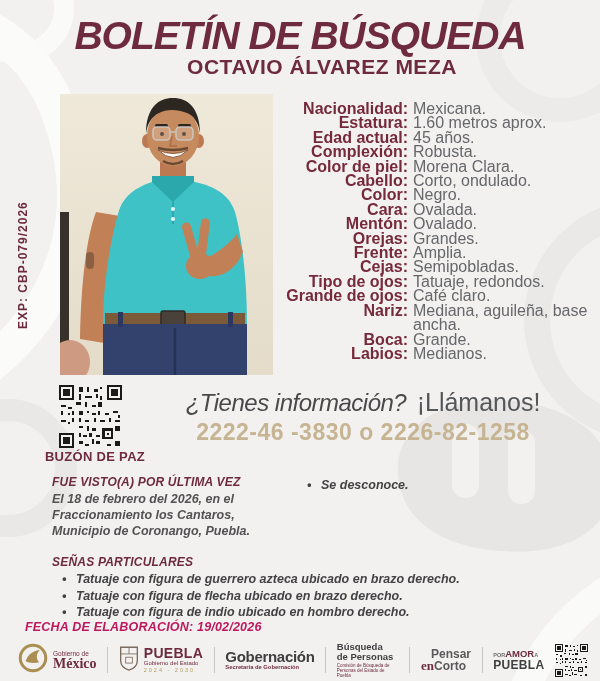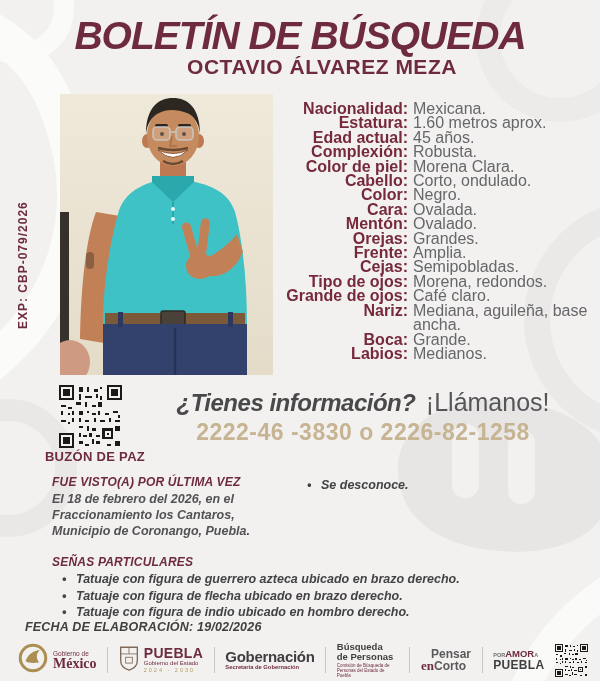--- a/index.html
+++ b/index.html
@@ -46,21 +46,21 @@
   .qr-buzon { position:absolute; left:57px; top:385px; width:67px; height:63px; }
   .qr-buzon svg, .qr-footer svg { width:100%; height:100%; display:block; }
   .buzon-label {
     position:absolute; left:44px; top:449px; width:102px; text-align:center;
     font-size:13px; font-weight:bold; letter-spacing:.3px; color:#6e2b3f;
   }
   .contact-line {
     position:absolute; left:132px; top:388px; width:462px; text-align:center;
     white-space:nowrap;
   }
-  .contact-q { font-size:24px; font-weight:bold; font-style:italic; color:#49494b; letter-spacing:-.5px; }
+  .contact-q { font-size:24px; font-weight:normal; font-style:italic; color:#49494b; letter-spacing:-.5px; }
   .contact-call { font-size:25px; font-weight:normal; color:#55565a; margin-left:6px; }
   .contact-phones {
     position:absolute; left:132px; top:419px; width:462px; text-align:center;
     font-size:23px; font-weight:bold; color:#c6b492; letter-spacing:.5px; white-space:nowrap;
   }
 
   
   .note-h { font-size:12px; font-weight:bold; font-style:italic; color:#6e2b3f; letter-spacing:.2px; }
   .note-t { font-size:12.5px; font-weight:bold; font-style:italic; color:#525254; line-height:16px; margin-top:2px; }
   .last-seen { position:absolute; left:52px; top:475px; width:218px; }
@@ -69,21 +69,21 @@
   ul.blist { list-style:none; margin-top:2px; }
   ul.blist li {
     font-size:12.5px; font-weight:bold; font-style:italic; color:#434345;
     line-height:16.5px; padding-left:24px; position:relative;
   }
   ul.blist li::before { content:"•"; position:absolute; left:10px; }
 
   
   .fecha {
     position:absolute; left:25px; top:620px;
-    font-size:12.5px; font-weight:bold; font-style:italic; color:#404040; letter-spacing:.2px;
+    font-size:12.5px; font-weight:bold; font-style:italic; color:#be185d; letter-spacing:.2px;
   }
   .footer-logos {
     position:absolute; left:18px; top:641px; width:570px; height:38px;
     display:flex; align-items:center; justify-content:space-between;
   }
   .vdiv { width:1px; height:26px; background:#c8c7c5; flex:none; }
   .logo { display:flex; align-items:center; gap:5px; flex:none; }
   .lgx-t1 { font-size:6.5px; color:#6e2b3f; line-height:7px; }
   .lgx-t2 { font-size:14px; font-weight:bold; color:#6e2b3f; line-height:14px; font-family:"Liberation Serif", serif; }
   .lgp-name { font-size:14px; font-weight:bold; color:#6e2b3f; line-height:13px; letter-spacing:.3px; }
@@ -220,21 +220,21 @@
     <div class="drow">
         <span class="dlabel">Frente:</span>
         <span class="dvalue">Amplia.</span>
       </div>
     <div class="drow">
         <span class="dlabel">Cejas:</span>
         <span class="dvalue">Semipobladas.</span>
       </div>
     <div class="drow">
         <span class="dlabel">Tipo de ojos:</span>
-        <span class="dvalue">Morena, redondos.</span>
+        <span class="dvalue">Tatuaje, redondos.</span>
       </div>
     <div class="drow">
         <span class="dlabel">Grande de ojos:</span>
         <span class="dvalue">Café claro.</span>
       </div>
     <div class="drow">
         <span class="dlabel">Nariz:</span>
         <span class="dvalue">Mediana, aguileña, base ancha.</span>
       </div>
     <div class="drow">

